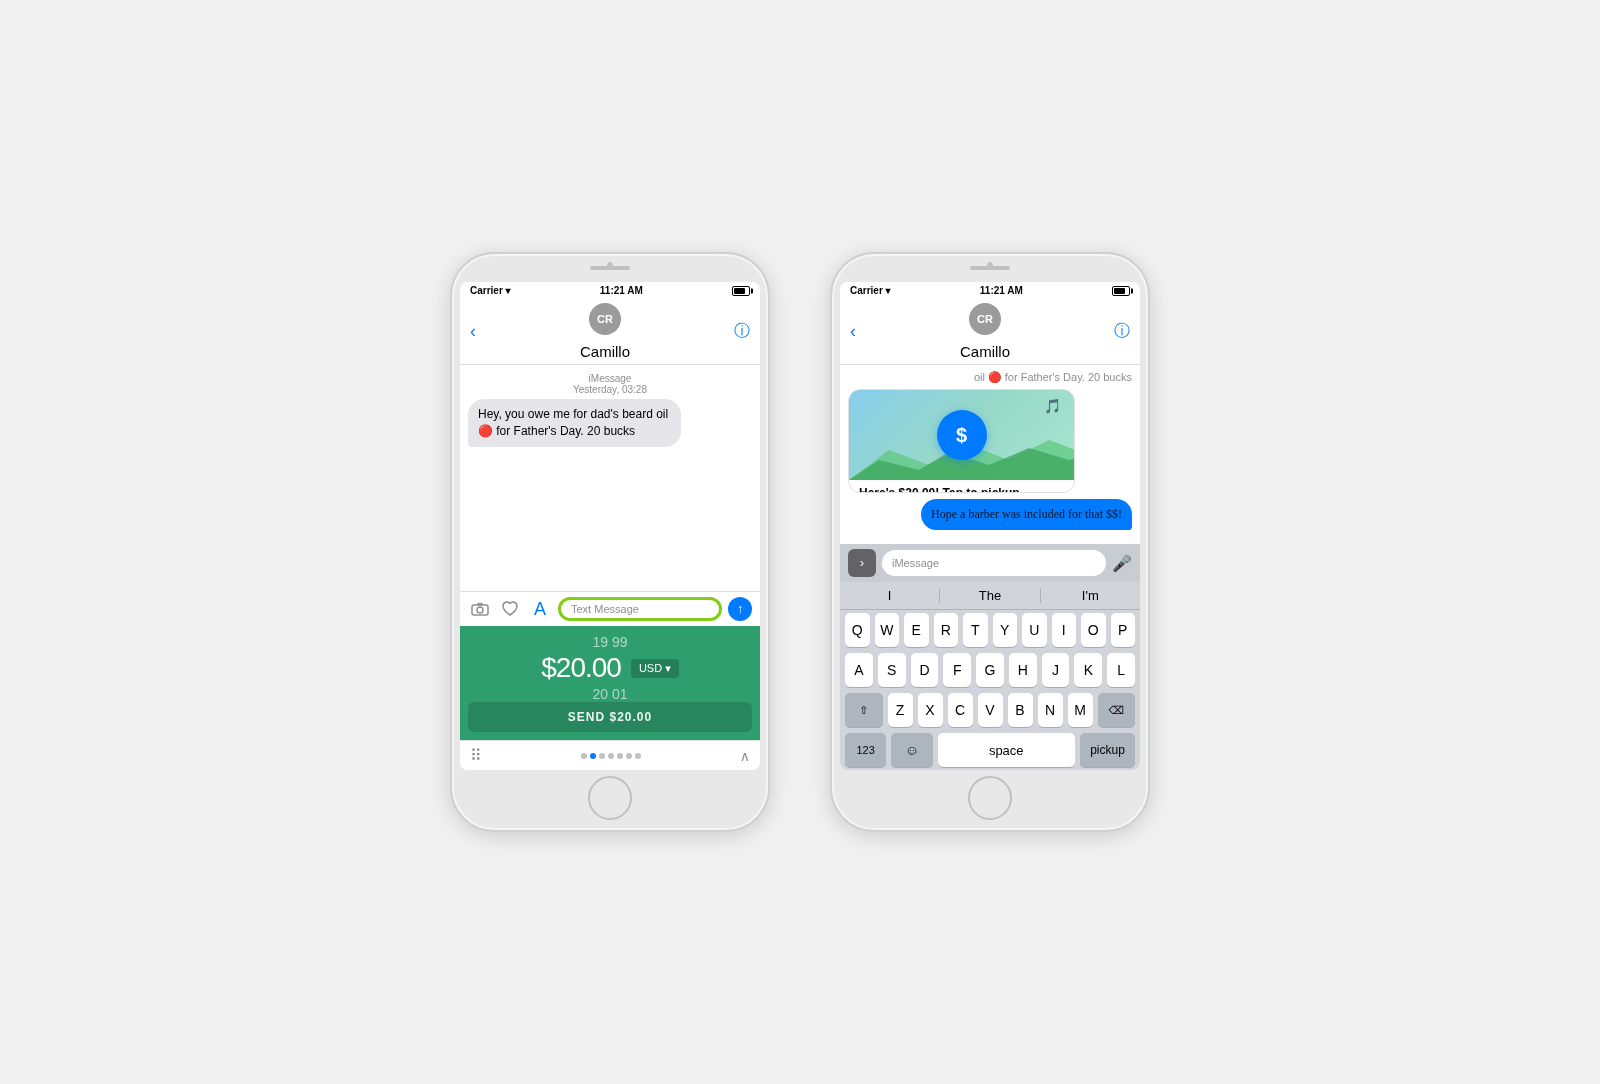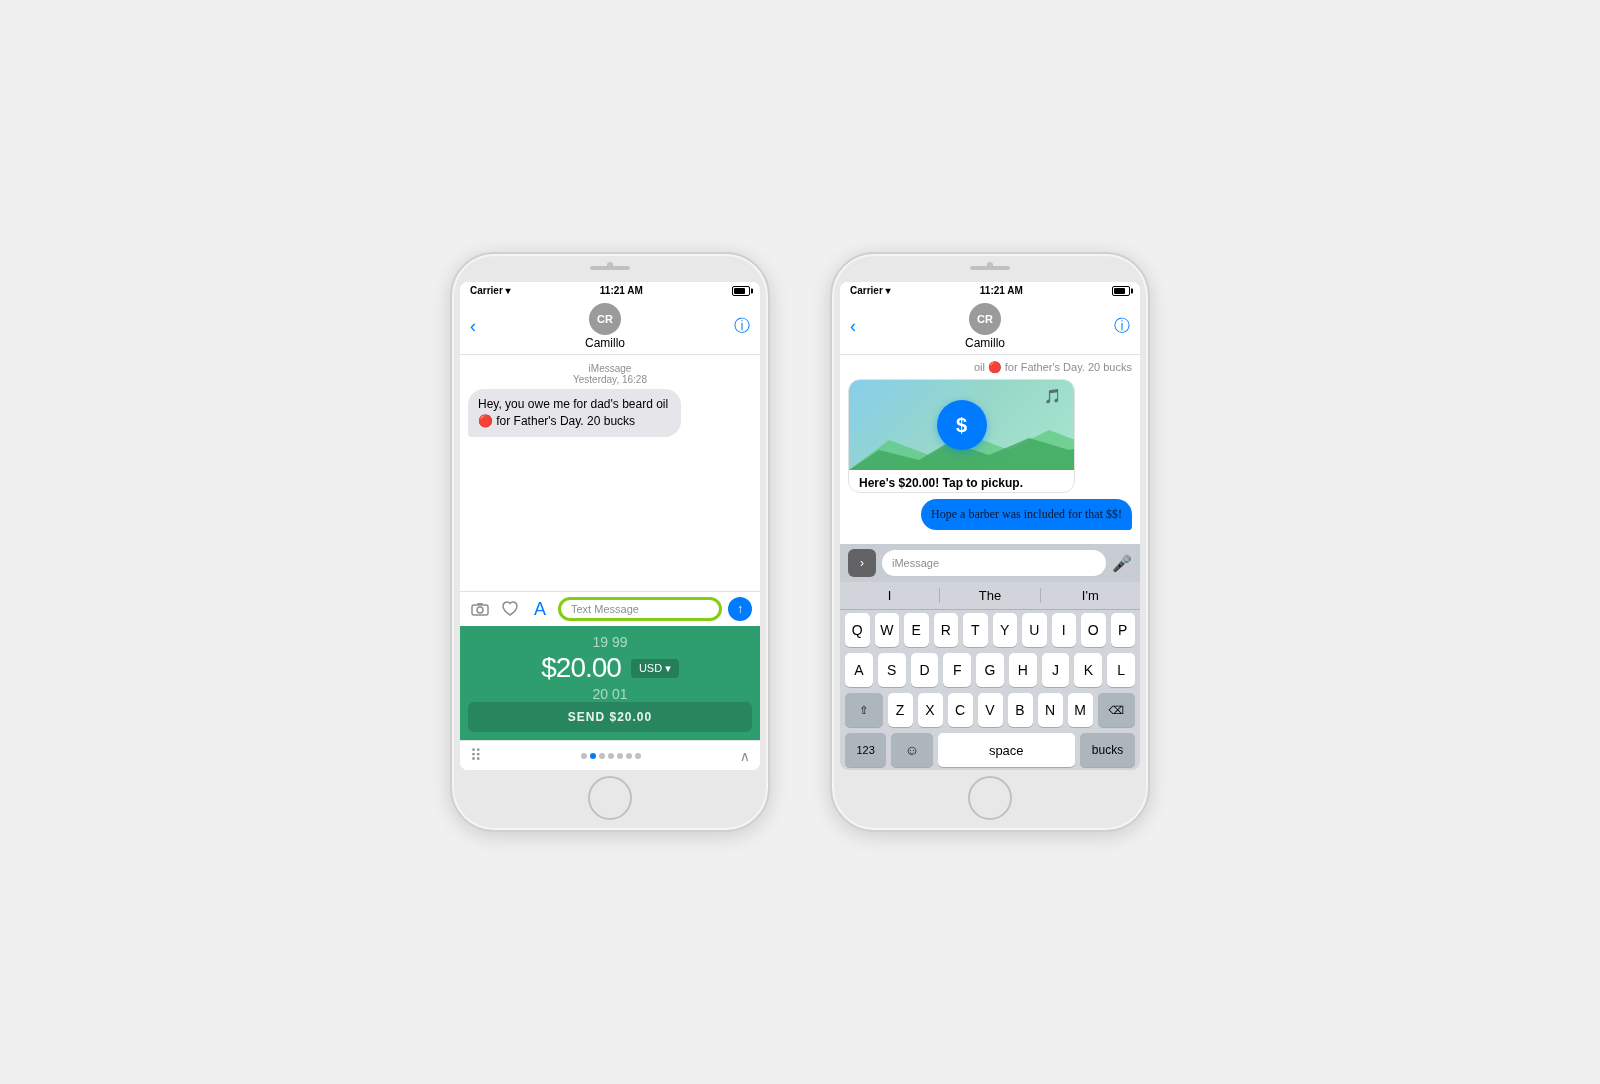--- a/index.html
+++ b/index.html
@@ -153,24 +153,24 @@
       border-radius: 50%;
       background: #9b9b9b;
       display: flex;
       align-items: center;
       justify-content: center;
       color: white;
       font-size: 11px;
       font-weight: 600;
     }
     .nav-name {
-      font-size: 12px;
+      font-size: 15px;
       color: #000;
       font-weight: 500;
-      margin-top: 1px;
+      margin-top: 8px;
     }
     .nav-info {
       color: #007aff;
       font-size: 16px;
     }
 
     
     .message-area {
       flex: 1;
       overflow: hidden;
@@ -492,21 +492,21 @@
       <div class="nav-center">
         <div class="nav-avatar">CR</div>
         <span class="nav-name">Camillo</span>
       </div>
       <span class="nav-info">ⓘ</span>
     </div>
 
     <div class="message-area">
       <div class="imessage-label">
         <span>iMessage</span><br>
-        <span>Yesterday, 16:28</span>
+        <span>Yesterday, 03:28</span>
       </div>
       <div class="message-bubble received">Hey, you owe me for dad's beard oil 🔴 for Father's Day. 20 bucks</div>
     </div>
 
     <div class="input-bar">
       <div class="input-icon">
         <svg width="18" height="14" viewBox="0 0 18 14" fill="none">
           <rect x="1" y="3" width="16" height="10" rx="2" stroke="#8e8e93" stroke-width="1.5"></rect>
           <circle cx="9" cy="8" r="3" stroke="#8e8e93" stroke-width="1.5"></circle>
           <rect x="6" y="1" width="6" height="2" rx="1" fill="#8e8e93"></rect>
@@ -652,19 +652,19 @@
         <div class="key">V</div>
         <div class="key">B</div>
         <div class="key">N</div>
         <div class="key">M</div>
         <div class="key special">⌫</div>
       </div>
       <div class="key-row">
         <div class="key special" style="font-size:11px; max-width:none; flex:1.5;">123</div>
         <div class="key special" style="font-size:14px; max-width:none; flex:1.5;">☺</div>
         <div class="key space-key">space</div>
-        <div class="key return-key special" style="max-width:none; flex:2; font-size:12px;">bucks</div>
+        <div class="key return-key special" style="max-width:none; flex:2; font-size:12px;">pickup</div>
       </div>
     </div>
 
   </div>
   <div class="phone-home-button"></div>
 </div>
 
 </body></html>

